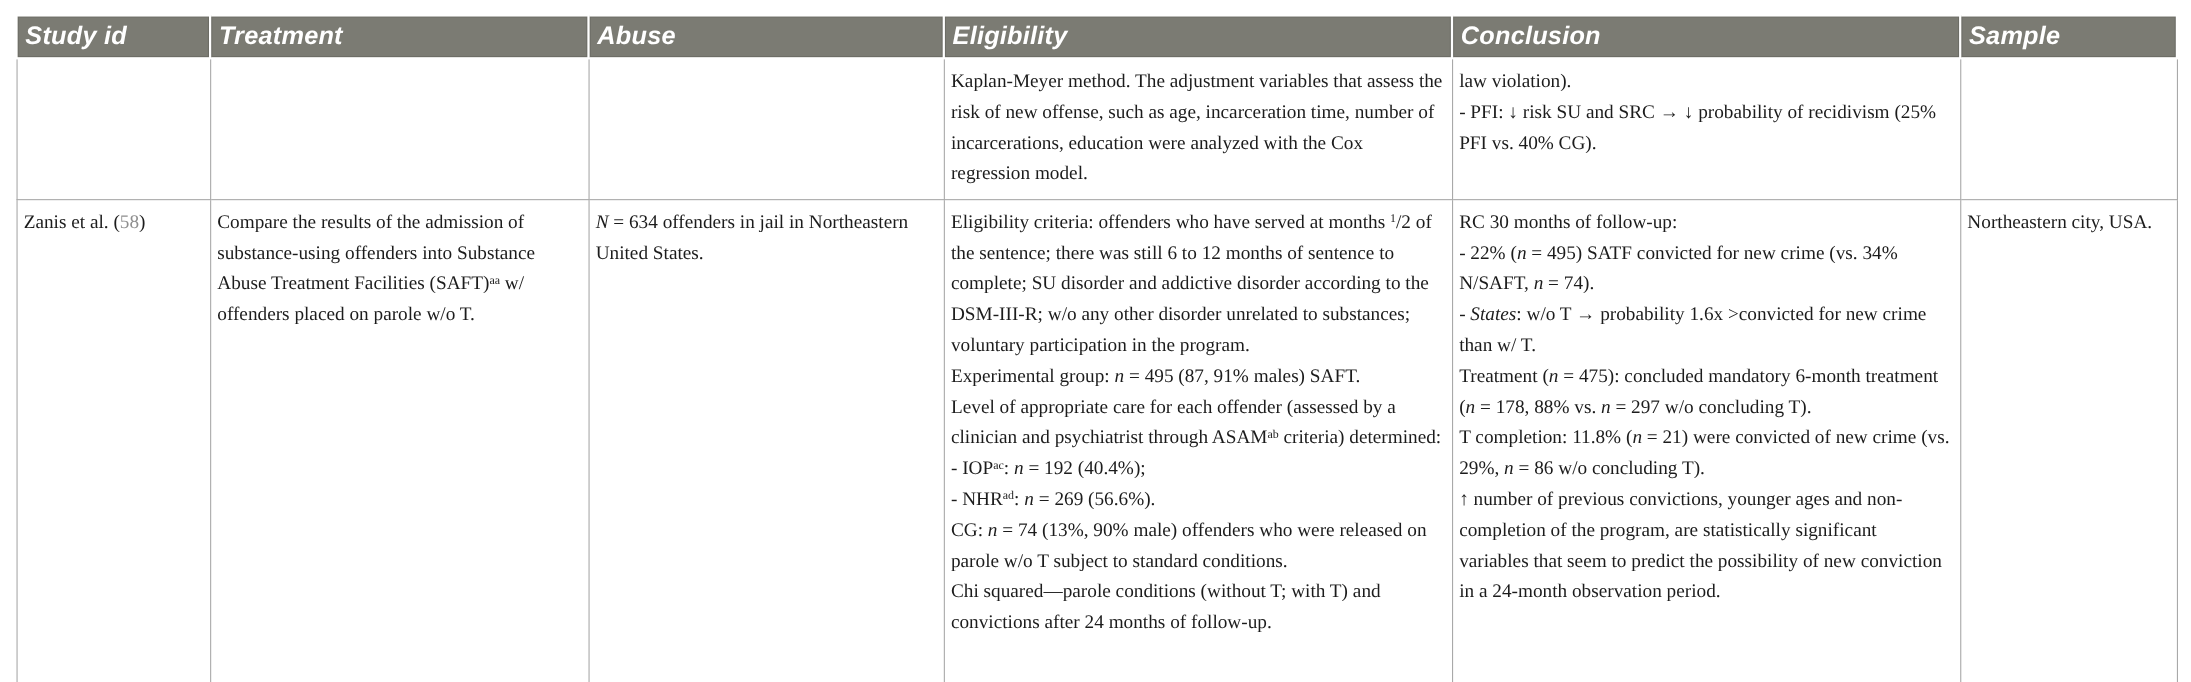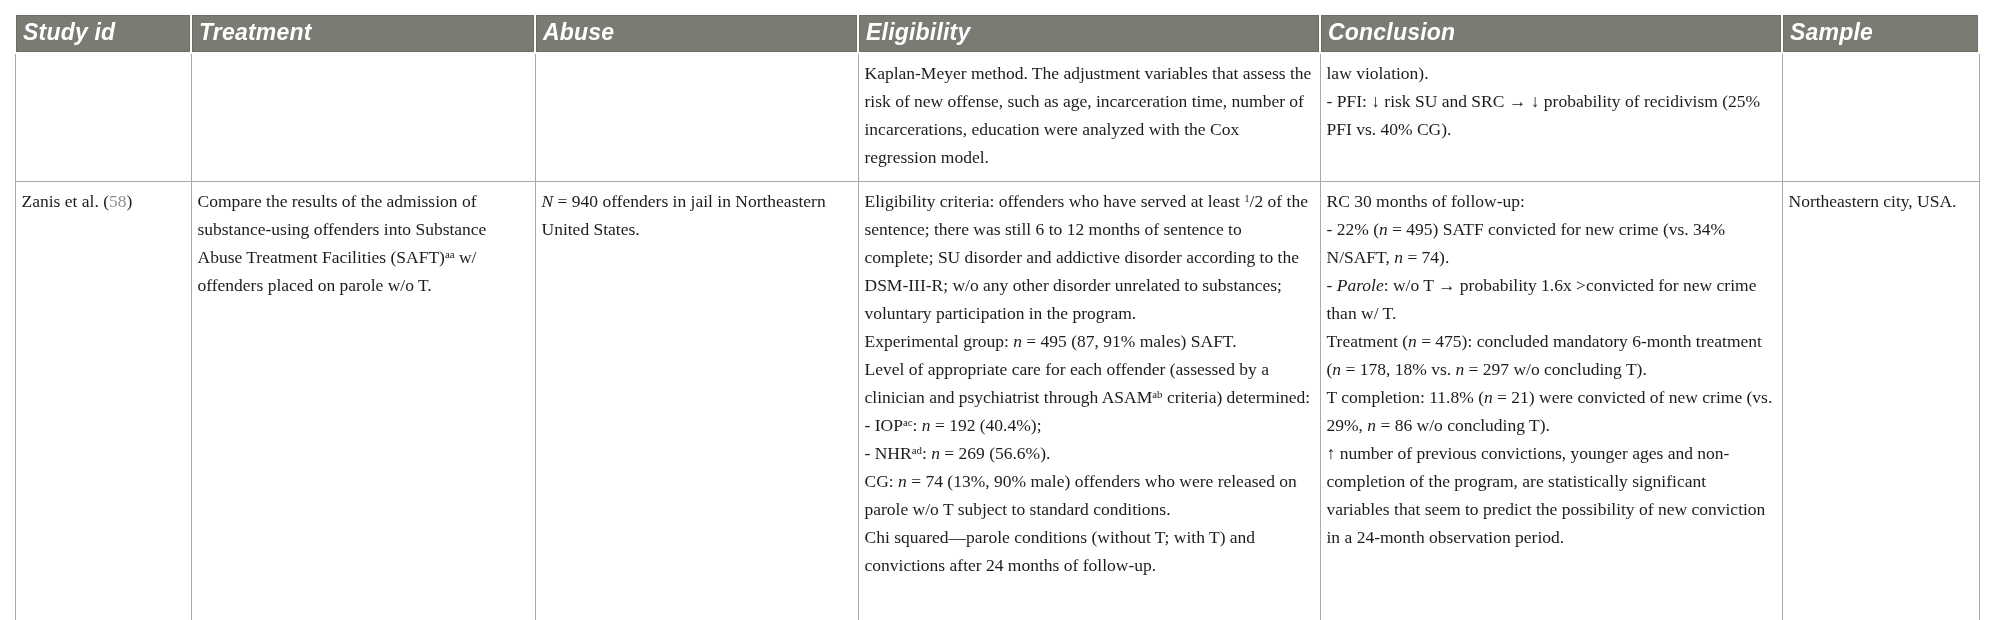--- a/index.html
+++ b/index.html
@@ -86,31 +86,31 @@
         <td></td>
         <td></td>
         <td><span>Kaplan-Meyer method. The adjustment variables that assess the risk of new offense, such as age, incarceration time, number of incarcerations, education were analyzed with the Cox regression model.</span></td>
         <td><span>law violation).
 - PFI: ↓ risk SU and SRC → ↓ probability of recidivism (25% PFI vs. 40% CG).</span></td>
         <td></td>
       </tr>
       <tr class="row-main">
         <td><span>Zanis et al. (</span><span class="cite">58</span><span>)</span></td>
         <td><span>Compare the results of the admission of substance-using offenders into Substance Abuse Treatment Facilities (SAFT)</span><sup>aa</sup><span> w/ offenders placed on parole w/o T.</span></td>
-        <td><span class="it">N</span><span> = 940 offenders in jail in Northeastern United States.</span></td>
-        <td><span>Eligibility criteria: offenders who have served at least </span><sup>1</sup><span>/2 of the sentence; there was still 6 to 12 months of sentence to complete; SU disorder and addictive disorder according to the DSM-III-R; w/o any other disorder unrelated to substances; voluntary participation in the program.
+        <td><span class="it">N</span><span> = 634 offenders in jail in Northeastern United States.</span></td>
+        <td><span>Eligibility criteria: offenders who have served at months </span><sup>1</sup><span>/2 of the sentence; there was still 6 to 12 months of sentence to complete; SU disorder and addictive disorder according to the DSM-III-R; w/o any other disorder unrelated to substances; voluntary participation in the program.
 Experimental group: </span><span class="it">n</span><span> = 495 (87, 91% males) SAFT.
 Level of appropriate care for each offender (assessed by a clinician and psychiatrist through ASAM</span><sup>ab</sup><span> criteria) determined:
 - IOP</span><sup>ac</sup><span>: </span><span class="it">n</span><span> = 192 (40.4%);
 - NHR</span><sup>ad</sup><span>: </span><span class="it">n</span><span> = 269 (56.6%).
 CG: </span><span class="it">n</span><span> = 74 (13%, 90% male) offenders who were released on parole w/o T subject to standard conditions.
 Chi squared—parole conditions (without T; with T) and convictions after 24 months of follow-up.</span></td>
         <td><span>RC 30 months of follow-up:
 - 22% (</span><span class="it">n</span><span> = 495) SATF convicted for new crime (vs. 34% N/SAFT, </span><span class="it">n</span><span> = 74).
-- </span><span class="it">Parole</span><span>: w/o T → probability 1.6x &gt;convicted for new crime than w/ T.
-Treatment (</span><span class="it">n</span><span> = 475): concluded mandatory 6-month treatment (</span><span class="it">n</span><span> = 178, 18% vs. </span><span class="it">n</span><span> = 297 w/o concluding T).
+- </span><span class="it">States</span><span>: w/o T → probability 1.6x &gt;convicted for new crime than w/ T.
+Treatment (</span><span class="it">n</span><span> = 475): concluded mandatory 6-month treatment (</span><span class="it">n</span><span> = 178, 88% vs. </span><span class="it">n</span><span> = 297 w/o concluding T).
 T completion: 11.8% (</span><span class="it">n</span><span> = 21) were convicted of new crime (vs. 29%, </span><span class="it">n</span><span> = 86 w/o concluding T).
 ↑ number of previous convictions, younger ages and non-completion of the program, are statistically significant variables that seem to predict the possibility of new conviction in a 24-month observation period.</span></td>
         <td>Northeastern city, USA.</td>
       </tr>
     </tbody>
   </table>
 </div>
 
 </body></html>

